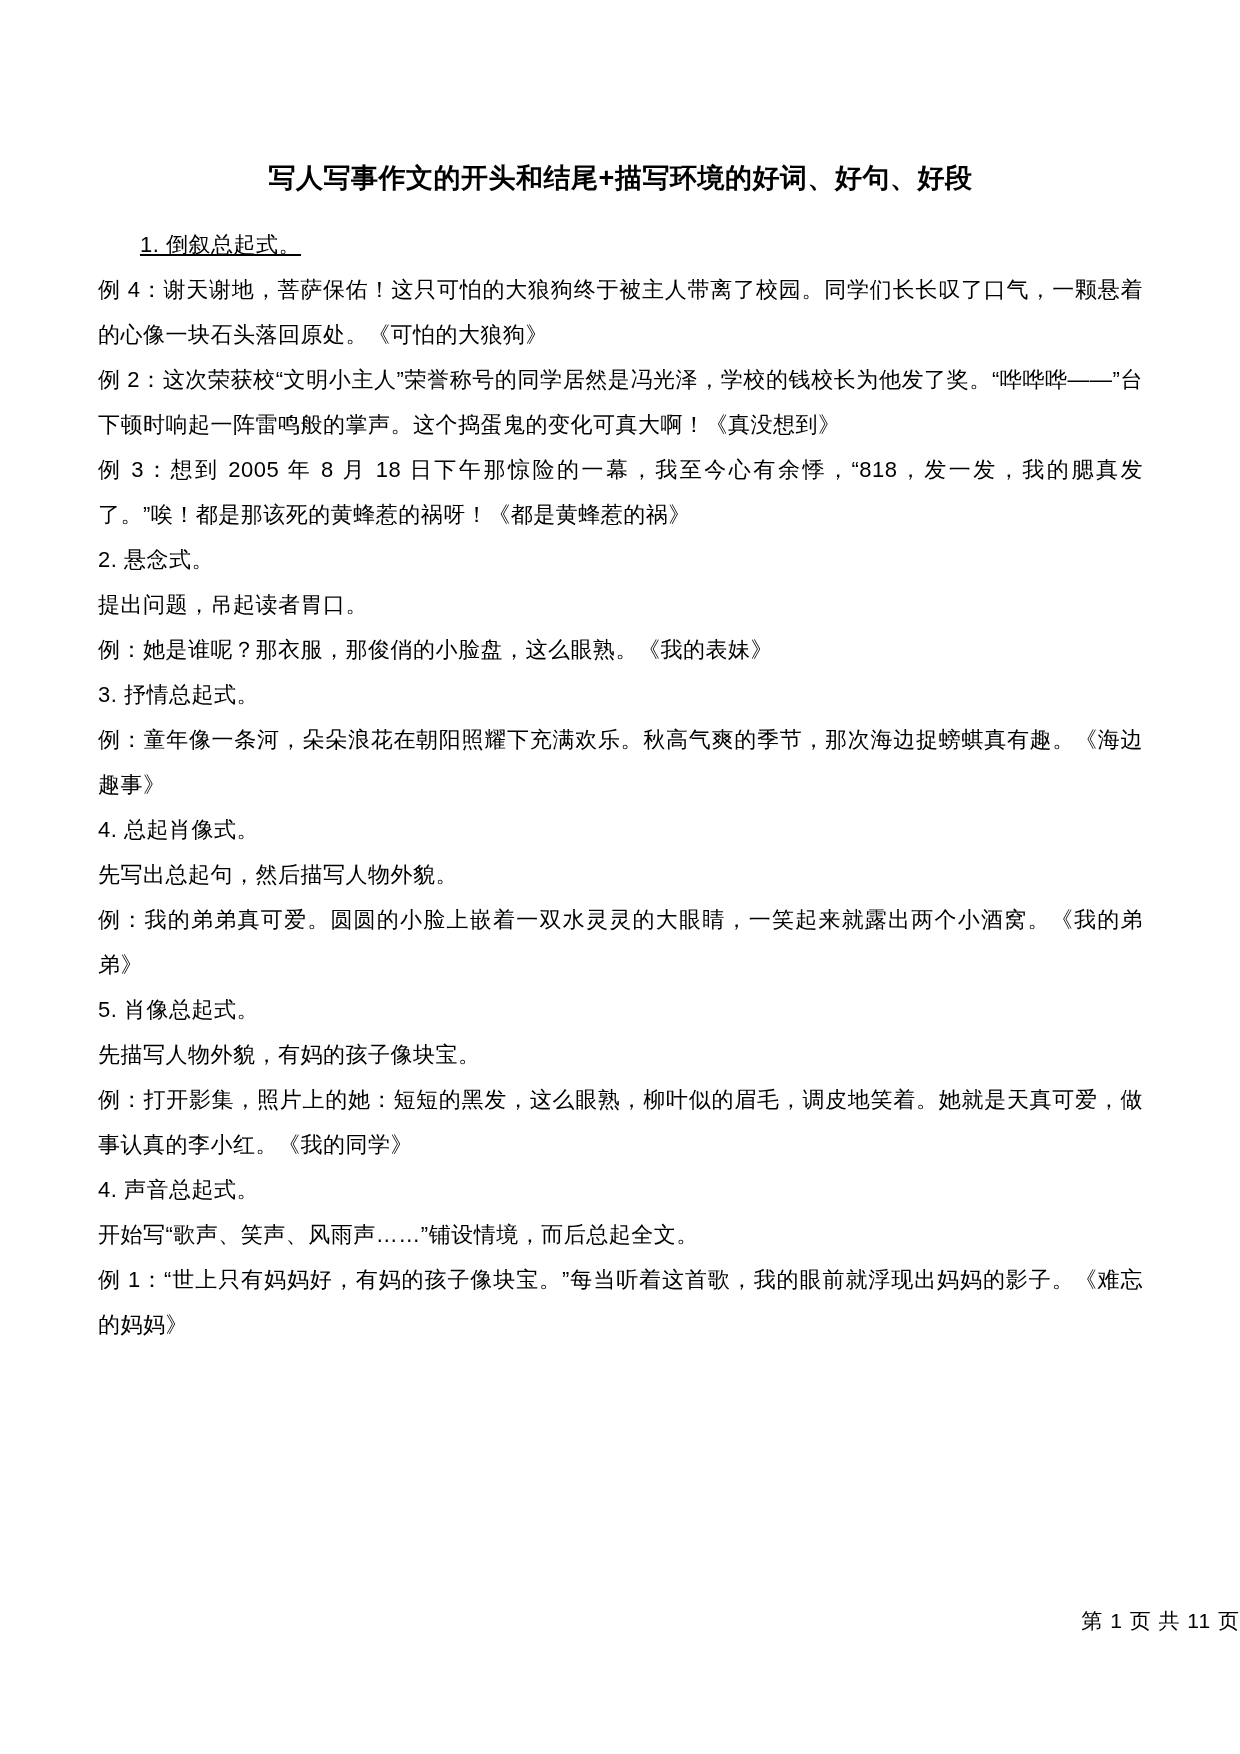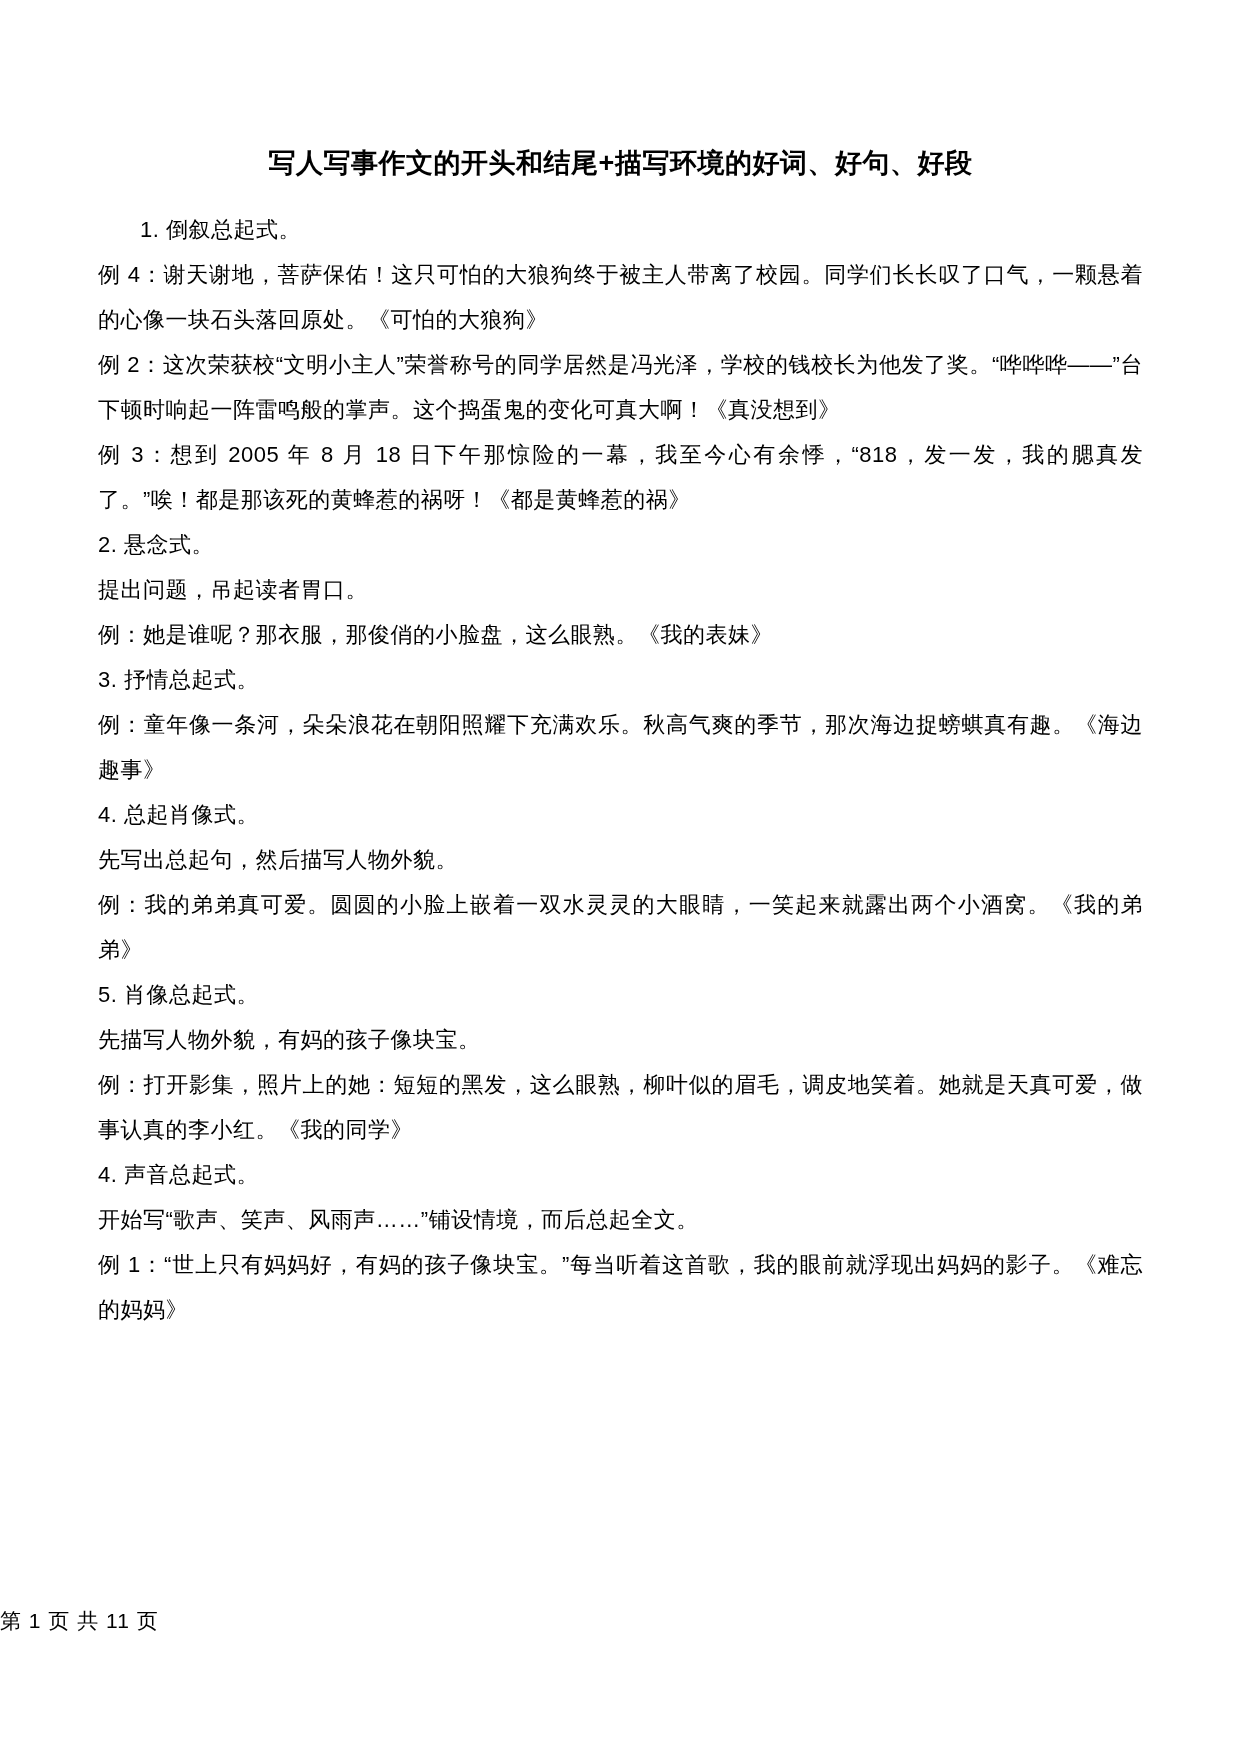--- a/index.html
+++ b/index.html
@@ -12,47 +12,48 @@
     width: 1240px;
     height: 1754px;
     background: #ffffff;
     color: #000000;
     font-family: "Liberation Sans", sans-serif;
     box-sizing: border-box;
     padding: 145px 97px 0 98px;
     overflow: hidden;
   }
   .title {
-    margin: 0;
+    margin: 15px;
     font-size: 27px;
     line-height: 36px;
     font-weight: 700;
     text-align: center;
     letter-spacing: 0.5px;
   }
   .content {
     margin-top: 26px;
   }
   .para {
     margin: 0;
     font-size: 22px;
     line-height: 45px;
     text-align: justify;
     letter-spacing: 0.5px;
     word-break: break-all;
   }
   .para.indent {
     text-indent: 42px;
+    text-decoration: underline;
   }
   .footer {
     position: absolute;
     left: 0;
     right: 0;
     top: 1606px;
-    text-align: left;
+    text-align: right;
     font-size: 21px;
     line-height: 30px;
     letter-spacing: 1px;
   }
 </style>
 </head>
 <body>
 
 <div class="page">
   <h1 class="title">写人写事作文的开头和结尾+描写环境的好词、好句、好段</h1>

